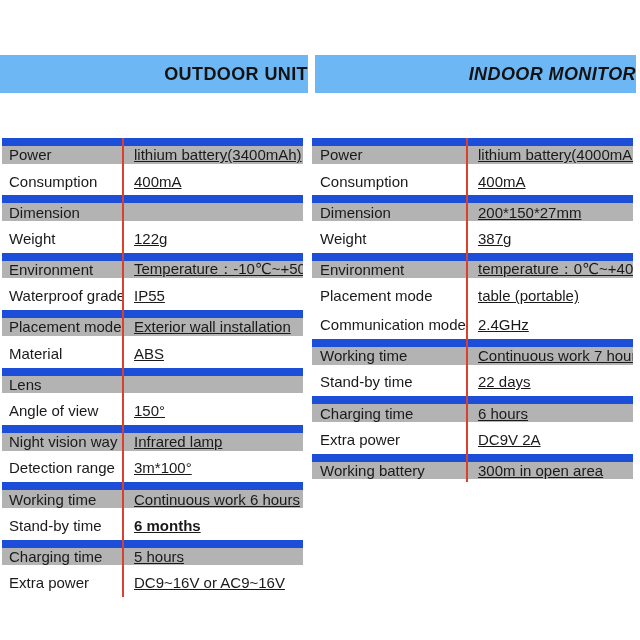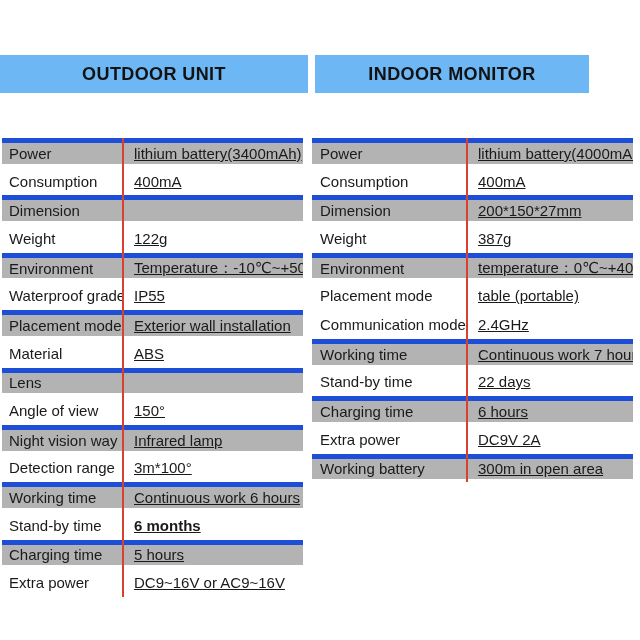--- a/index.html
+++ b/index.html
@@ -9,41 +9,41 @@
     font-family: "Liberation Sans", "DejaVu Sans", sans-serif;
     color: #1a1a1a;
     overflow: hidden;
   }
   .page { position: relative; width: 640px; height: 640px; background: #ffffff; }
 
   .col-header {
     position: absolute;
     top: 55px; height: 38px;
     background: #6db7f4;
-    display: flex; align-items: center; justify-content: center;
+    display: flex; align-items: center; justify-content: flex-end;
     font-size: 18px; font-weight: bold; color: #121212;
     letter-spacing: 0.4px;
   }
   .col-header.left  { left: 0;     width: 308px; }
-  .col-header.right { left: 315px; width: 274px; }
+  .col-header.right { left: 315px; width: 321px; font-style: italic; }
 
   .spec-table { position: absolute; top: 138px; }
   .spec-table.t0 { left: 2px;   width: 301px; }
   .spec-table.t1 { left: 312px; width: 321px; }
 
   .row {
     position: relative;
     height: 28.7px;
     box-sizing: border-box;
     display: flex; align-items: center;
     font-size: 15px;
   }
   .row.gray {
     background: #b3b3b3;
-    border-top: 5px solid #1d4ed8;
+    border-top: 8px solid #1d4ed8;
     border-bottom: 3px solid #ffffff;
     background-clip: padding-box;
   }
   .label { flex: none; white-space: nowrap; overflow: hidden; }
   .value { flex: 1; padding-left: 12px; white-space: nowrap; overflow: hidden; text-decoration: underline; }
   .value.bold { font-weight: bold; }
 
   .t0 .label { width: 113px; padding-left: 7px; }
   .t1 .label { width: 146px; padding-left: 8px; }
 

